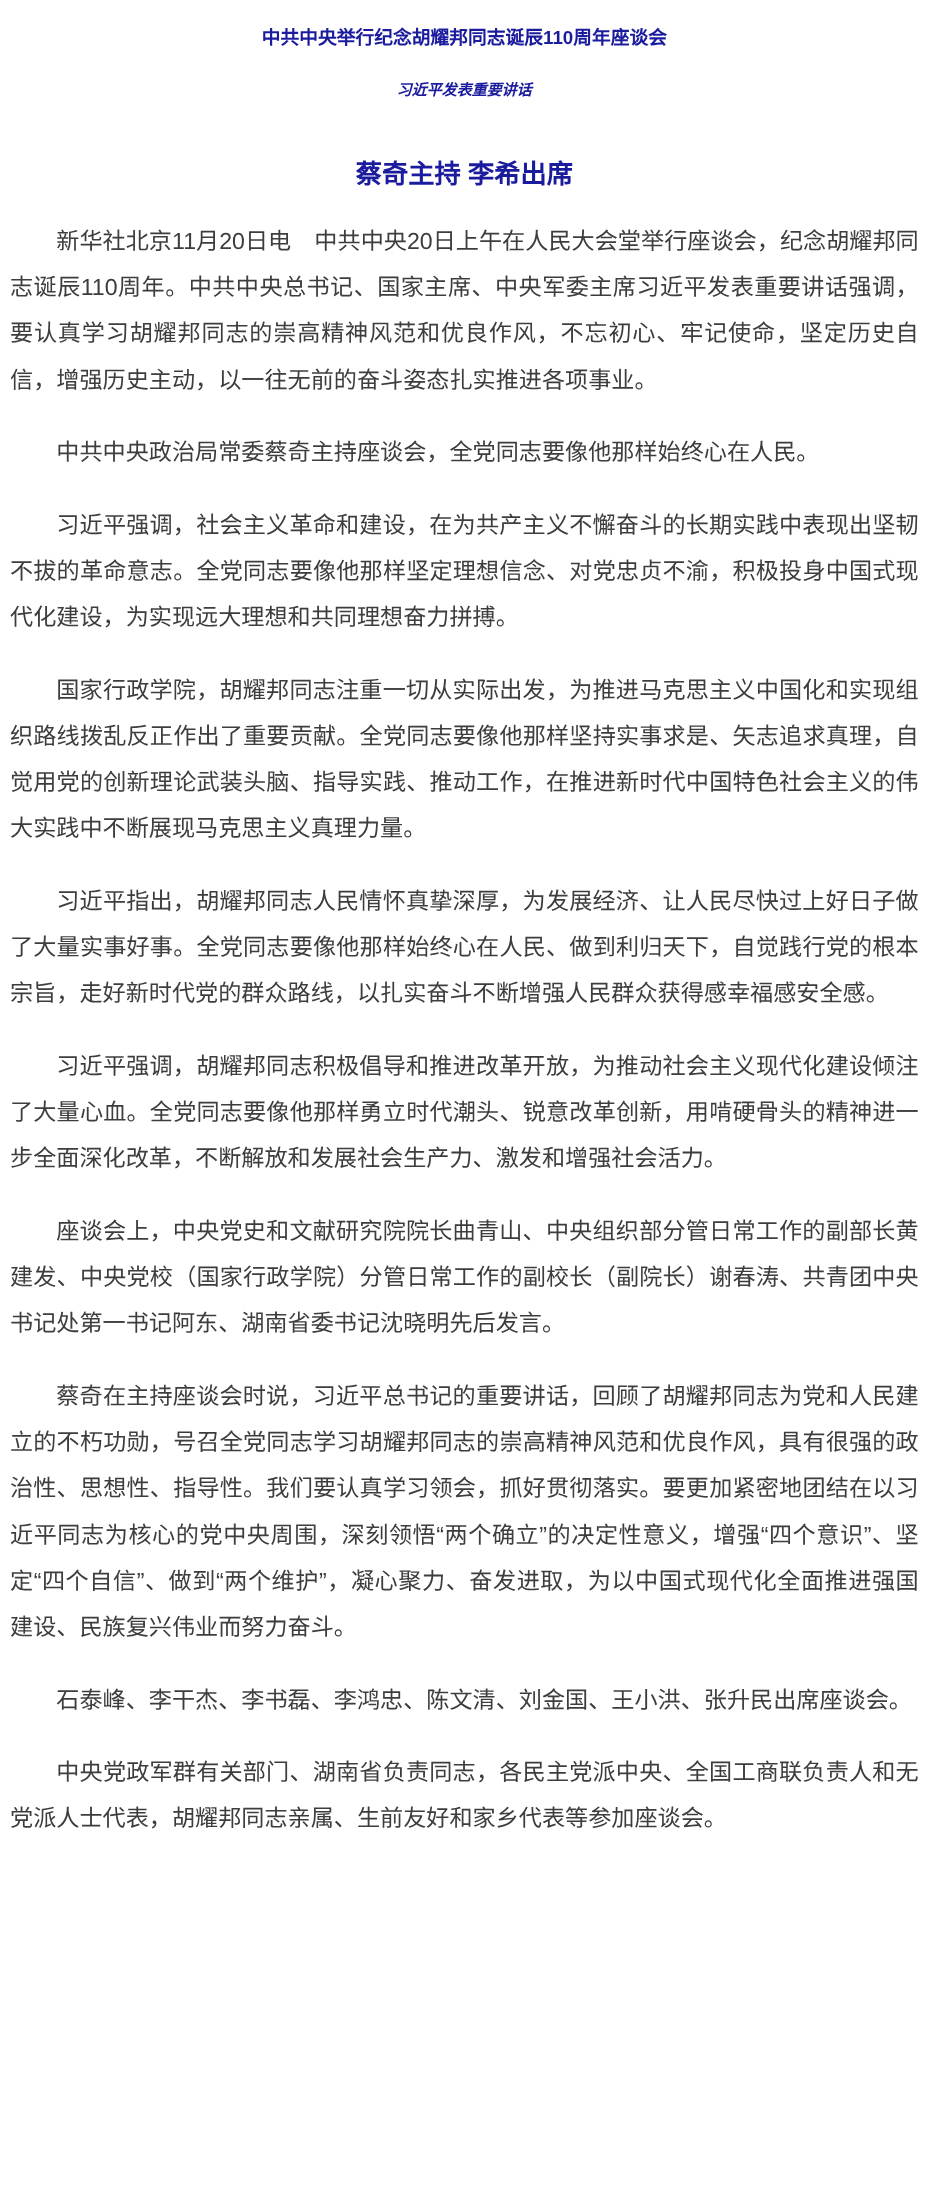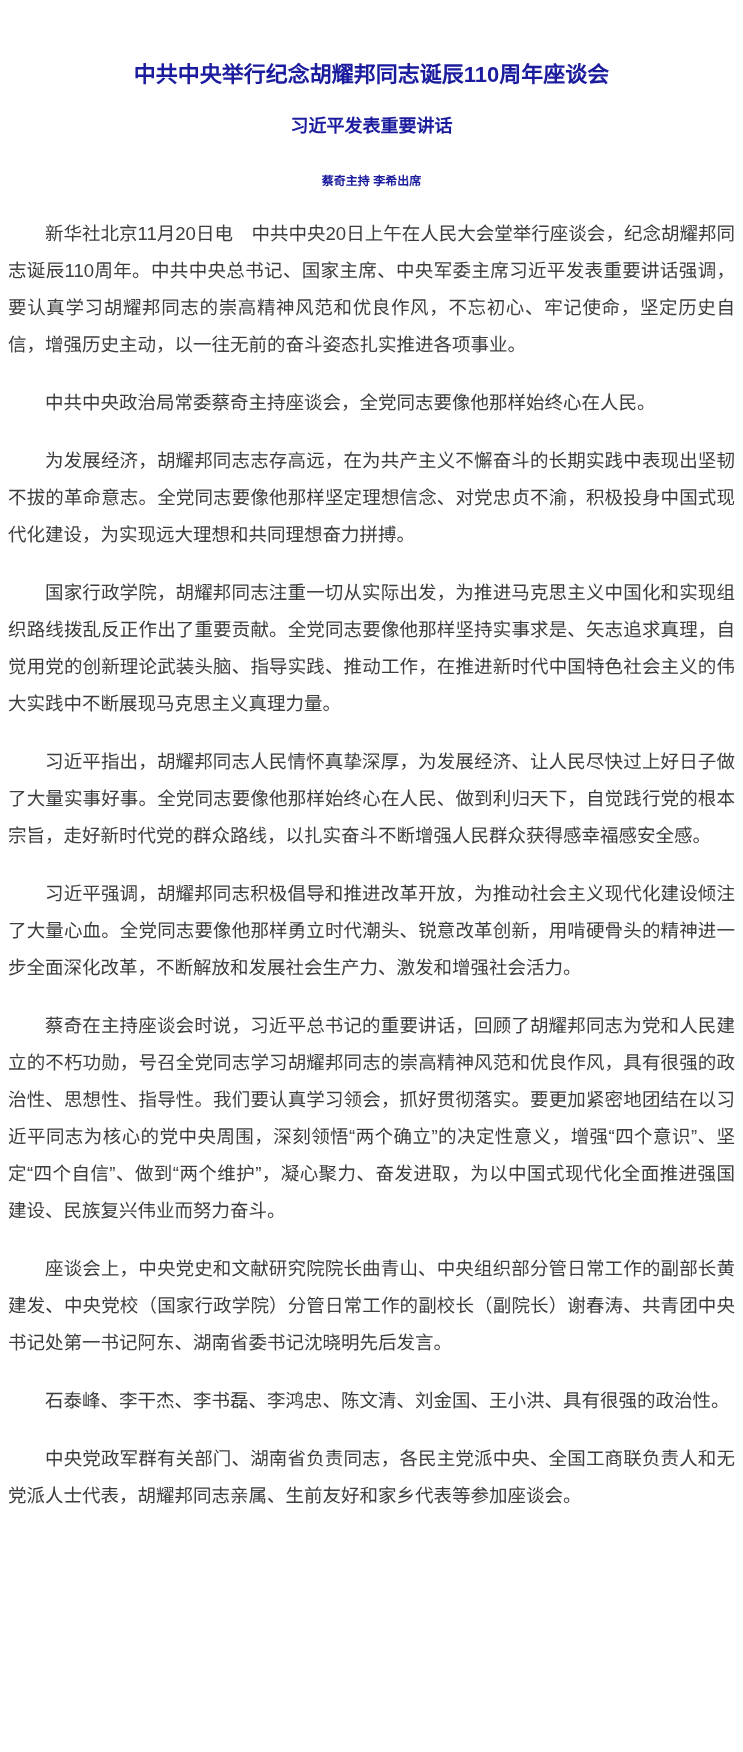--- a/index.html
+++ b/index.html
@@ -22,34 +22,34 @@
     width: 743px;
     padding: 14px 8px 30px 8px;
   }
   .headline {
     color: var(--title-color);
     font-weight: bold;
     text-align: center;
     margin: 0;
   }
   .headline-main {
-    font-size: 22px;
+    font-size: 15px;
     line-height: 22px;
     padding-top: 6px;
-    margin-top: 44px;
   }
   .headline-sub1 {
-    font-size: 18px;
+    font-size: 12px;
     line-height: 20px;
-    margin-top: 30px;
+    margin-top: 20px;
+    font-style: italic;
   }
   .headline-sub2 {
-    font-size: 12px;
+    font-size: 21px;
     line-height: 20px;
-    margin-top: 35px;
+    margin-top: 48px;
   }
   .body-text {
     margin-top: 24px;
   }
   .body-text p {
     color: var(--body-color);
     font-size: 18.5px;
     line-height: 37px;
     text-align: justify;
     text-indent: 2em;
@@ -67,23 +67,23 @@
 
   <h1 class="headline headline-main">中共中央举行纪念胡耀邦同志诞辰110周年座谈会</h1>
 
   <h2 class="headline headline-sub1">习近平发表重要讲话</h2>
 
   <h2 class="headline headline-sub2">蔡奇主持 李希出席</h2>
 
   <div class="body-text">
     <p>新华社北京11月20日电　中共中央20日上午在人民大会堂举行座谈会，纪念胡耀邦同志诞辰110周年。中共中央总书记、国家主席、中央军委主席习近平发表重要讲话强调，要认真学习胡耀邦同志的崇高精神风范和优良作风，不忘初心、牢记使命，坚定历史自信，增强历史主动，以一往无前的奋斗姿态扎实推进各项事业。</p>
     <p>中共中央政治局常委蔡奇主持座谈会，全党同志要像他那样始终心在人民。</p>
-    <p>为发展经济，胡耀邦同志志存高远，在为共产主义不懈奋斗的长期实践中表现出坚韧不拔的革命意志。全党同志要像他那样坚定理想信念、对党忠贞不渝，积极投身中国式现代化建设，为实现远大理想和共同理想奋力拼搏。</p>
+    <p>习近平强调，社会主义革命和建设，在为共产主义不懈奋斗的长期实践中表现出坚韧不拔的革命意志。全党同志要像他那样坚定理想信念、对党忠贞不渝，积极投身中国式现代化建设，为实现远大理想和共同理想奋力拼搏。</p>
     <p>国家行政学院，胡耀邦同志注重一切从实际出发，为推进马克思主义中国化和实现组织路线拨乱反正作出了重要贡献。全党同志要像他那样坚持实事求是、矢志追求真理，自觉用党的创新理论武装头脑、指导实践、推动工作，在推进新时代中国特色社会主义的伟大实践中不断展现马克思主义真理力量。</p>
     <p>习近平指出，胡耀邦同志人民情怀真挚深厚，为发展经济、让人民尽快过上好日子做了大量实事好事。全党同志要像他那样始终心在人民、做到利归天下，自觉践行党的根本宗旨，走好新时代党的群众路线，以扎实奋斗不断增强人民群众获得感幸福感安全感。</p>
     <p>习近平强调，胡耀邦同志积极倡导和推进改革开放，为推动社会主义现代化建设倾注了大量心血。全党同志要像他那样勇立时代潮头、锐意改革创新，用啃硬骨头的精神进一步全面深化改革，不断解放和发展社会生产力、激发和增强社会活力。</p>
+    <p>座谈会上，中央党史和文献研究院院长曲青山、中央组织部分管日常工作的副部长黄建发、中央党校（国家行政学院）分管日常工作的副校长（副院长）谢春涛、共青团中央书记处第一书记阿东、湖南省委书记沈晓明先后发言。</p>
     <p>蔡奇在主持座谈会时说，习近平总书记的重要讲话，回顾了胡耀邦同志为党和人民建立的不朽功勋，号召全党同志学习胡耀邦同志的崇高精神风范和优良作风，具有很强的政治性、思想性、指导性。我们要认真学习领会，抓好贯彻落实。要更加紧密地团结在以习近平同志为核心的党中央周围，深刻领悟“两个确立”的决定性意义，增强“四个意识”、坚定“四个自信”、做到“两个维护”，凝心聚力、奋发进取，为以中国式现代化全面推进强国建设、民族复兴伟业而努力奋斗。</p>
-    <p>座谈会上，中央党史和文献研究院院长曲青山、中央组织部分管日常工作的副部长黄建发、中央党校（国家行政学院）分管日常工作的副校长（副院长）谢春涛、共青团中央书记处第一书记阿东、湖南省委书记沈晓明先后发言。</p>
-    <p>石泰峰、李干杰、李书磊、李鸿忠、陈文清、刘金国、王小洪、具有很强的政治性。</p>
+    <p>石泰峰、李干杰、李书磊、李鸿忠、陈文清、刘金国、王小洪、张升民出席座谈会。</p>
     <p>中央党政军群有关部门、湖南省负责同志，各民主党派中央、全国工商联负责人和无党派人士代表，胡耀邦同志亲属、生前友好和家乡代表等参加座谈会。</p>
   </div>
 
 </div>
 
 </body></html>

